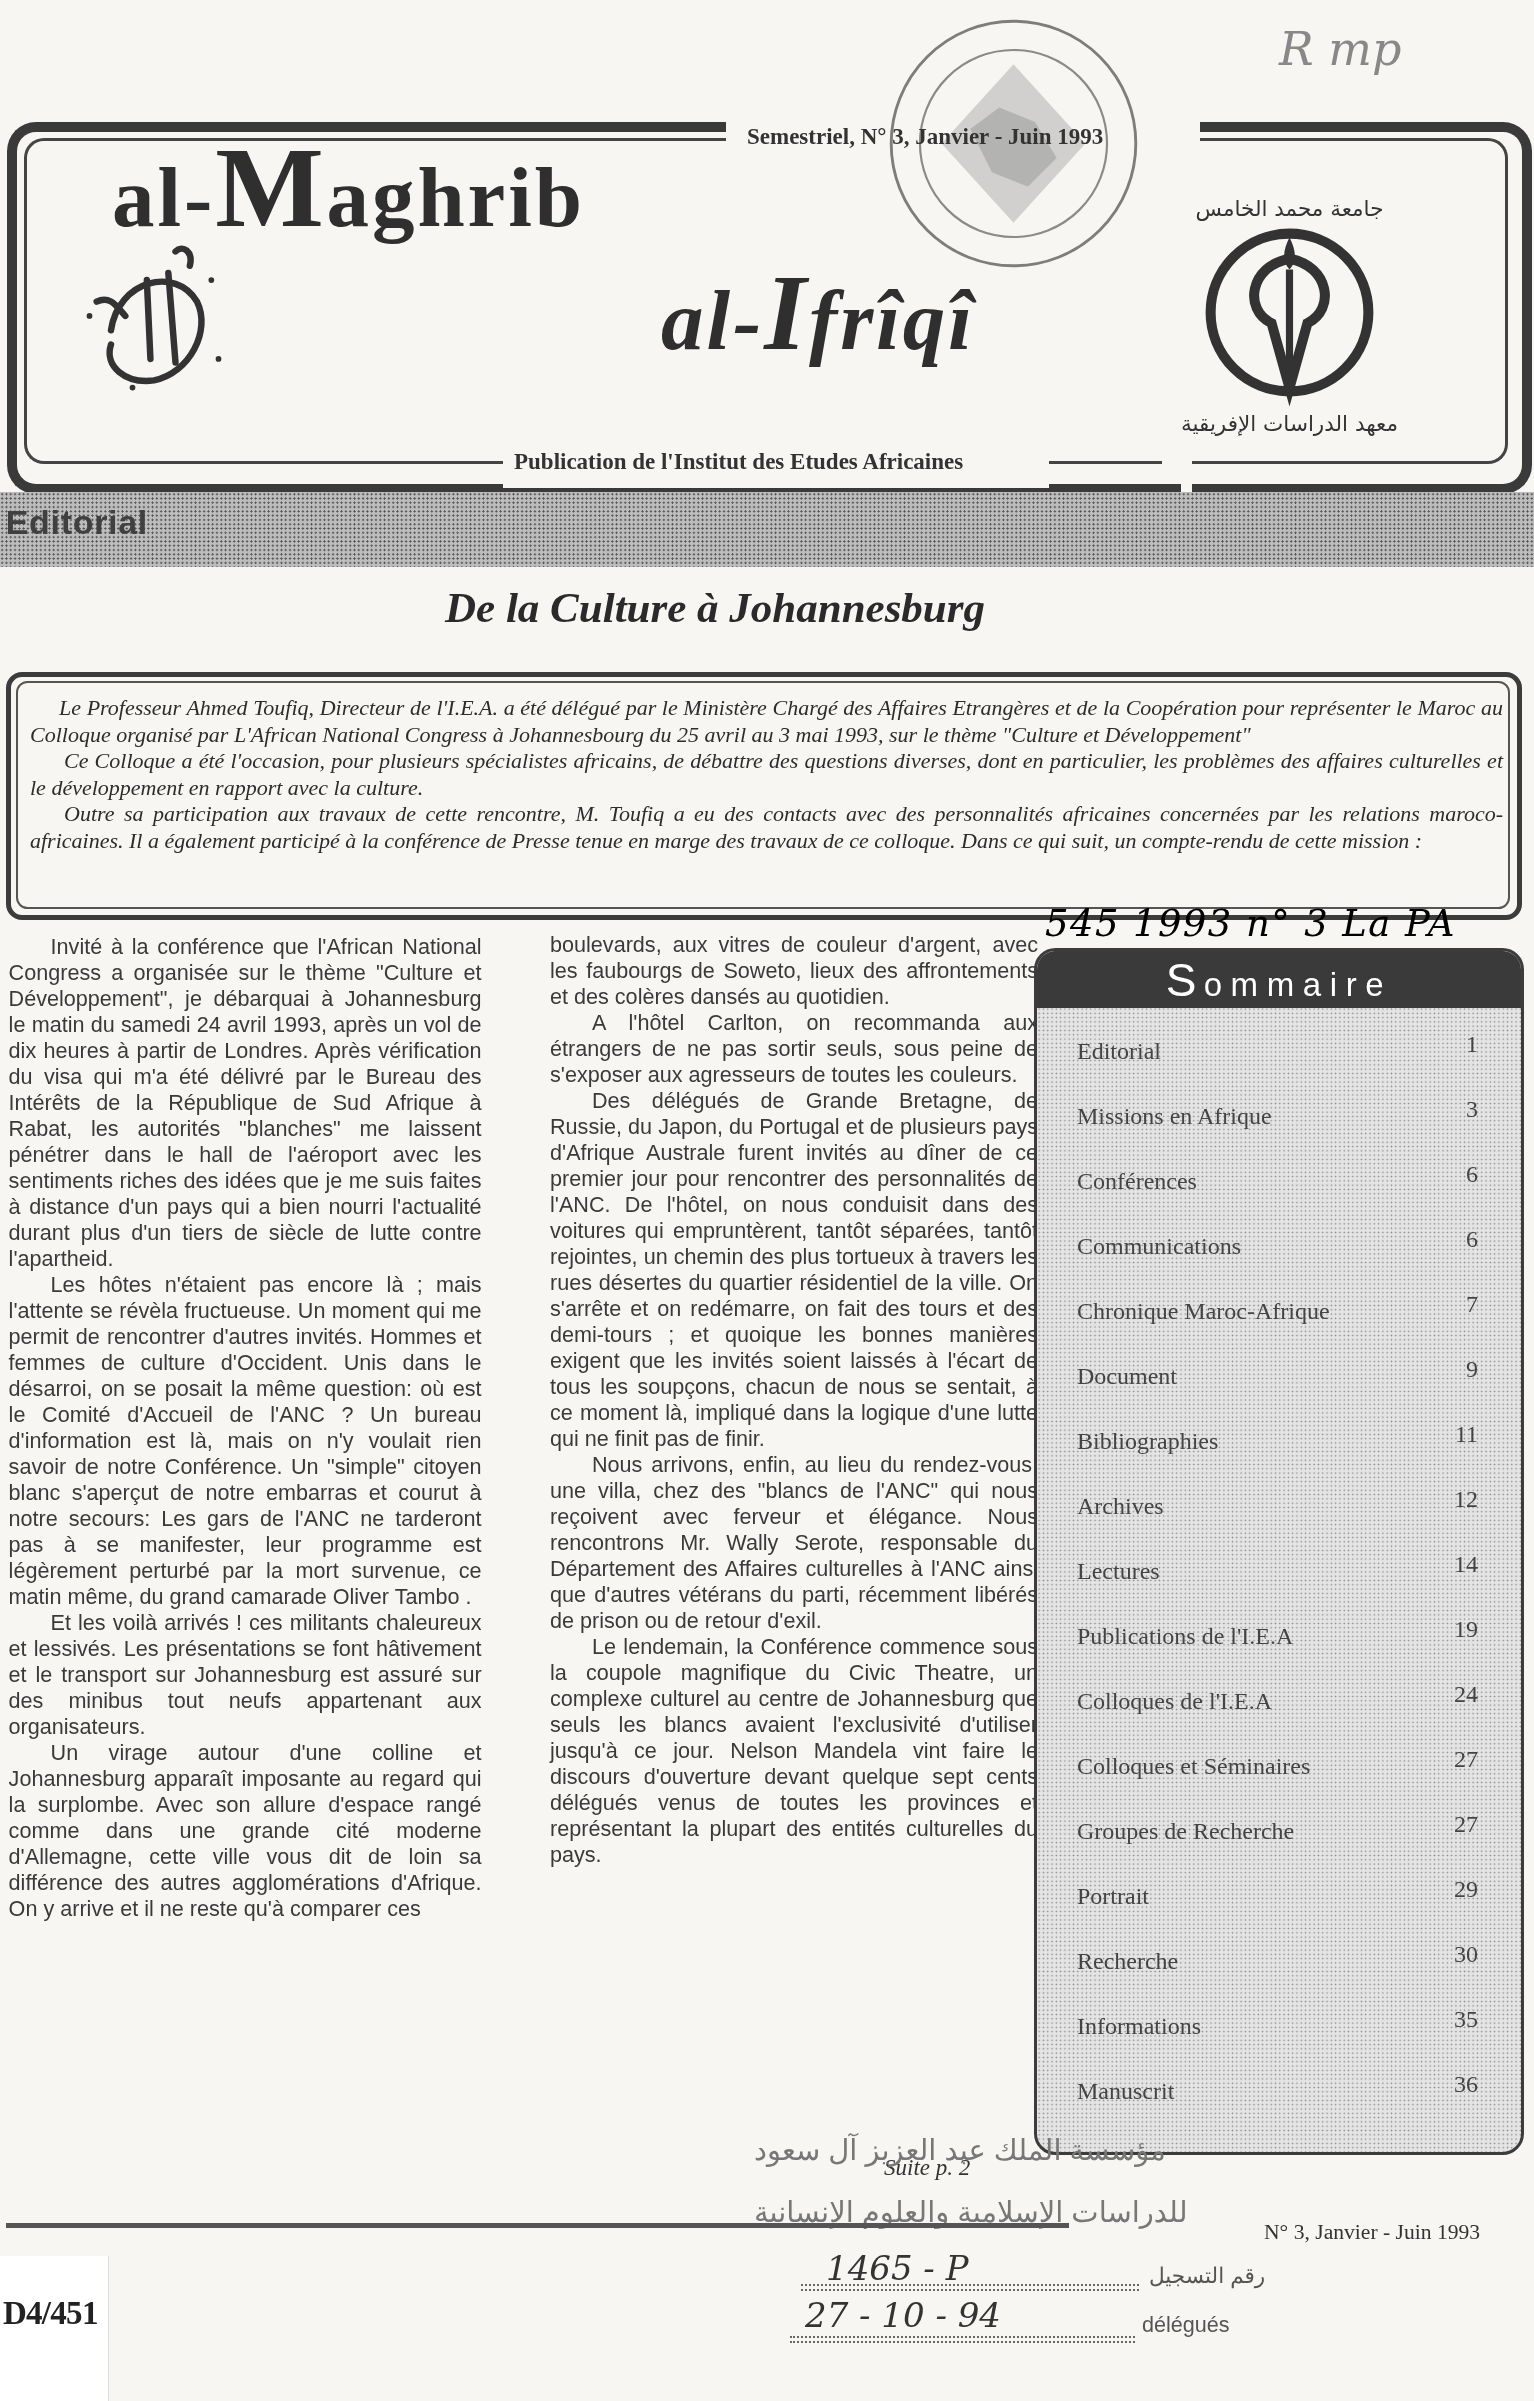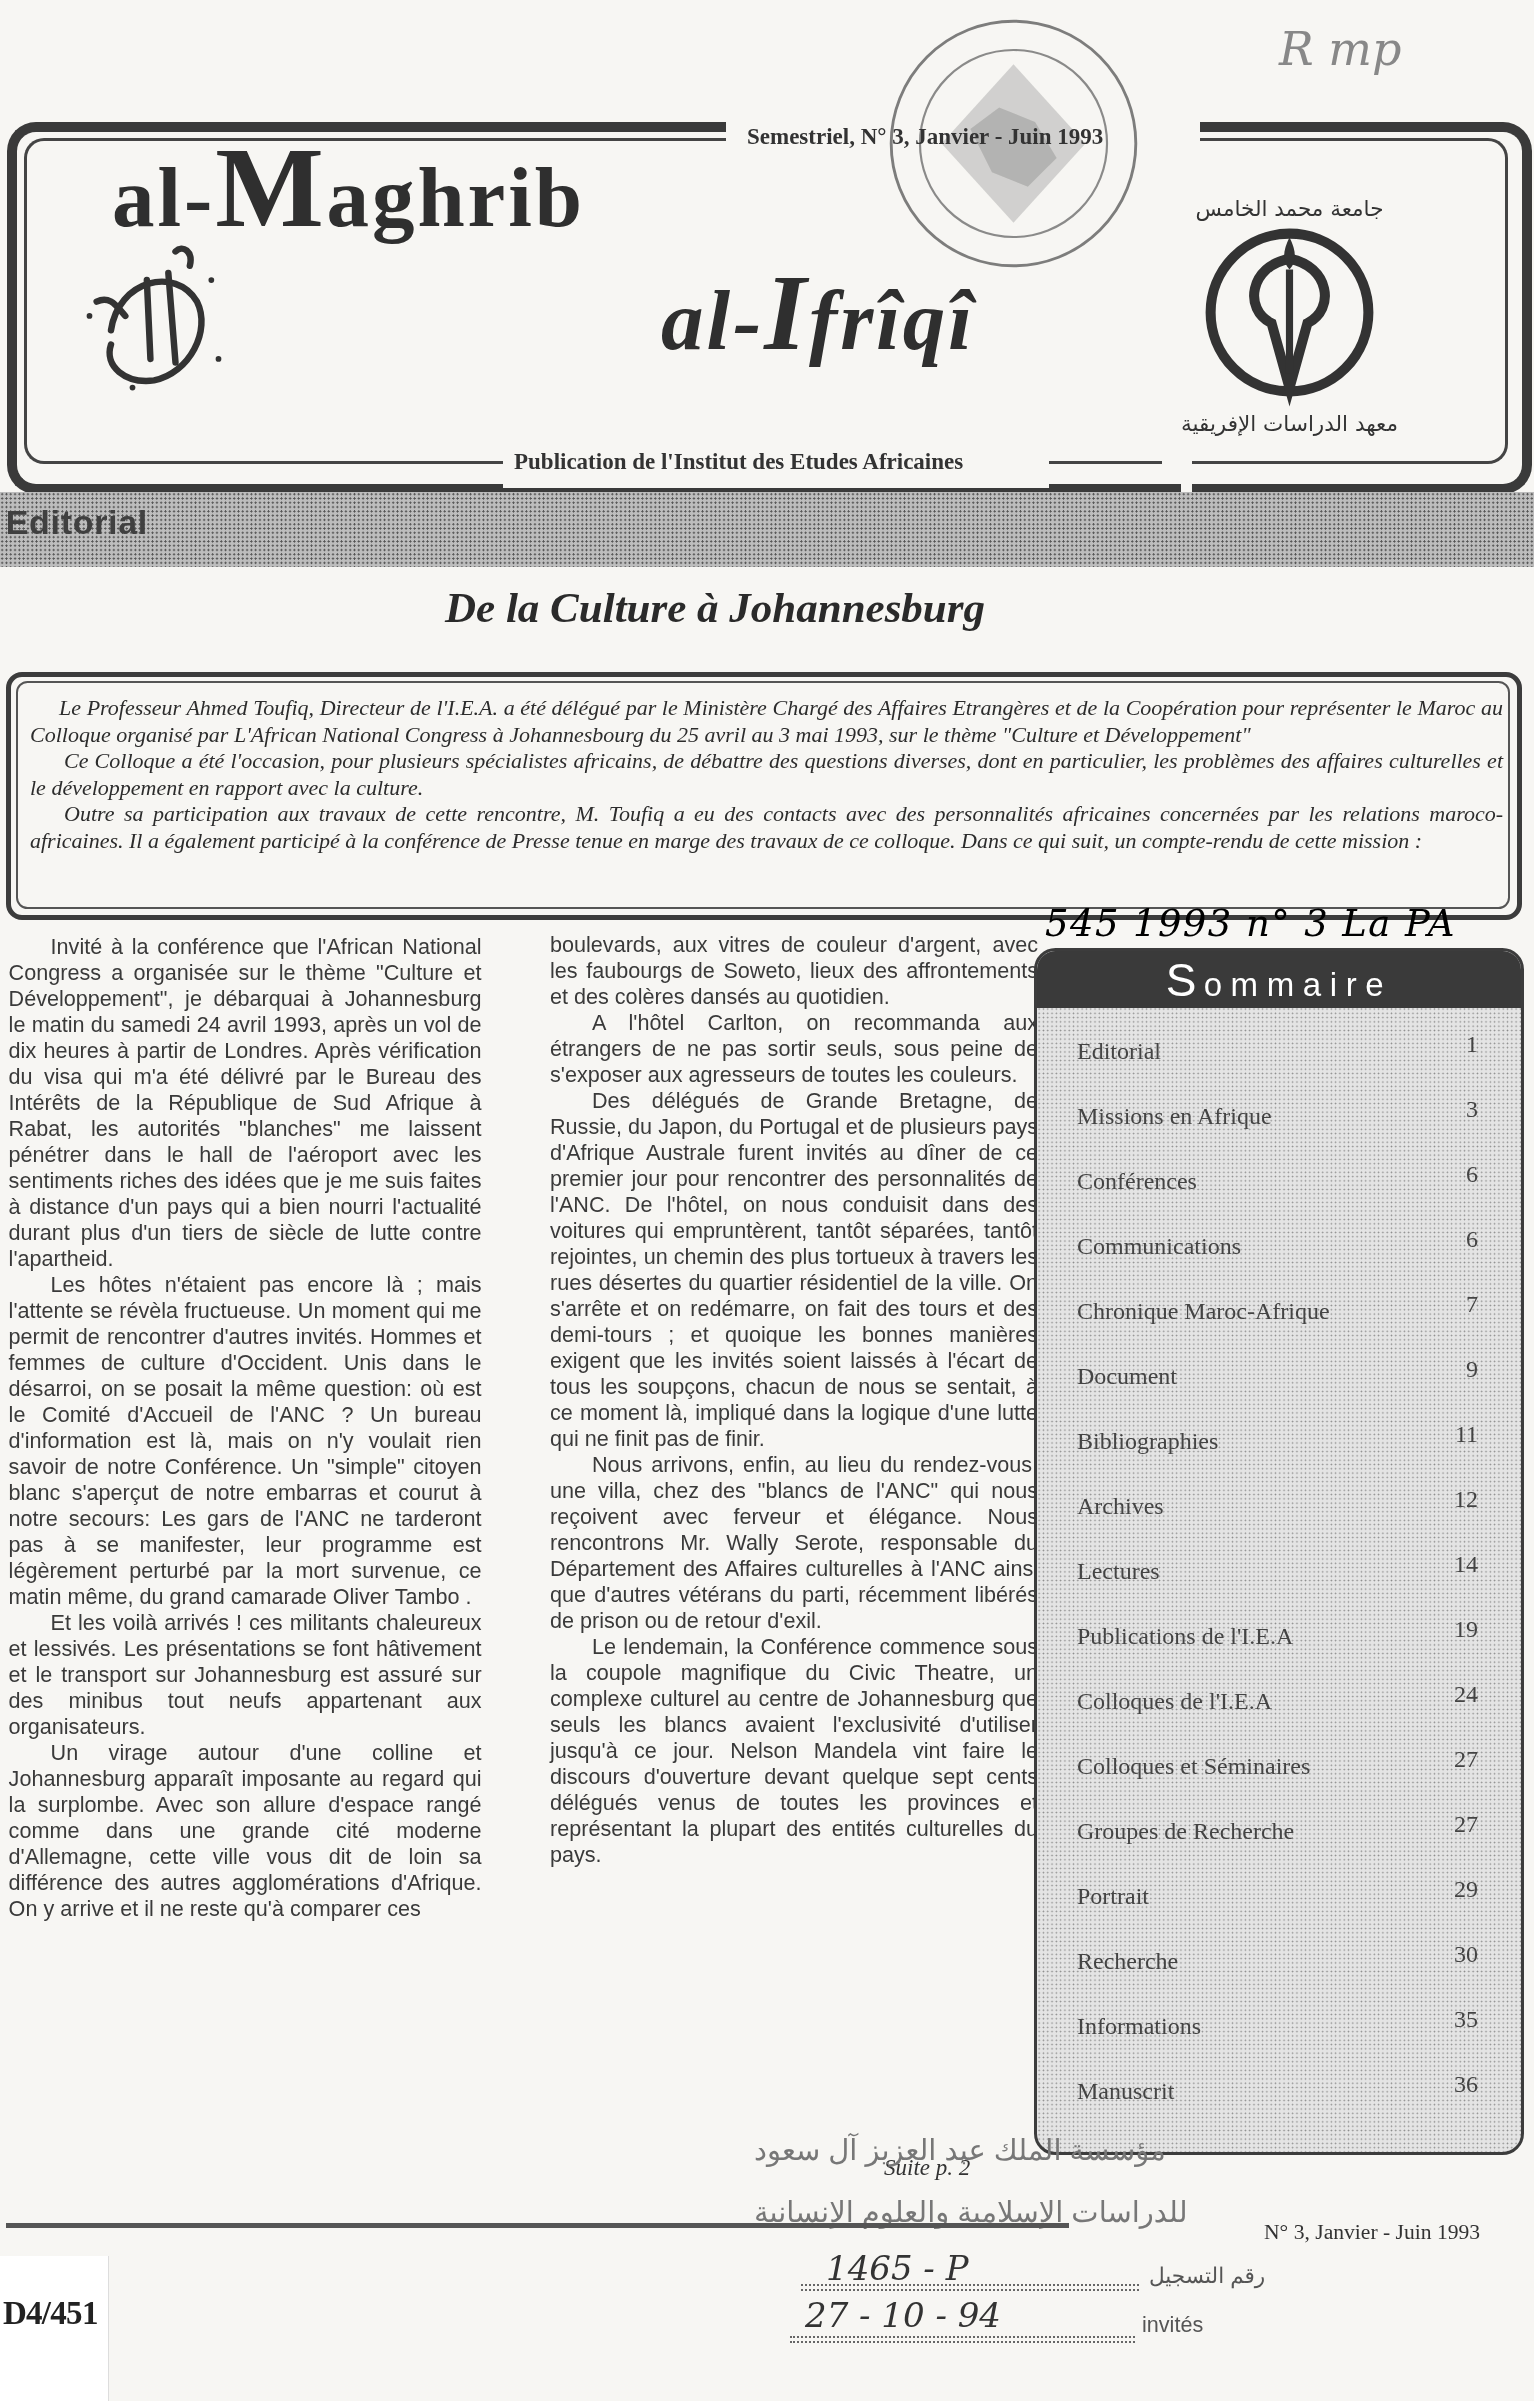--- a/index.html
+++ b/index.html
@@ -326,14 +326,14 @@
 <div class="abs footer-issue">N° 3, Janvier - Juin 1993</div>
 
 <div class="abs call-label"></div>
 <div class="abs call-number">D4/451</div>
 
 <div class="abs reg-line reg-no">1465 - P</div>
 <div class="abs dotline" style="left:801px; top:2284px; width:338px;"></div>
 <div class="abs arabic-stamp ar-reg1">رقم التسجيل</div>
 <div class="abs reg-line reg-date">27 - 10 - 94</div>
 <div class="abs dotline" style="left:790px; top:2336px; width:345px;"></div>
-<div class="abs arabic-stamp ar-reg2">invités</div>
+<div class="abs arabic-stamp ar-reg2">délégués</div>
 
 
 </body></html>

